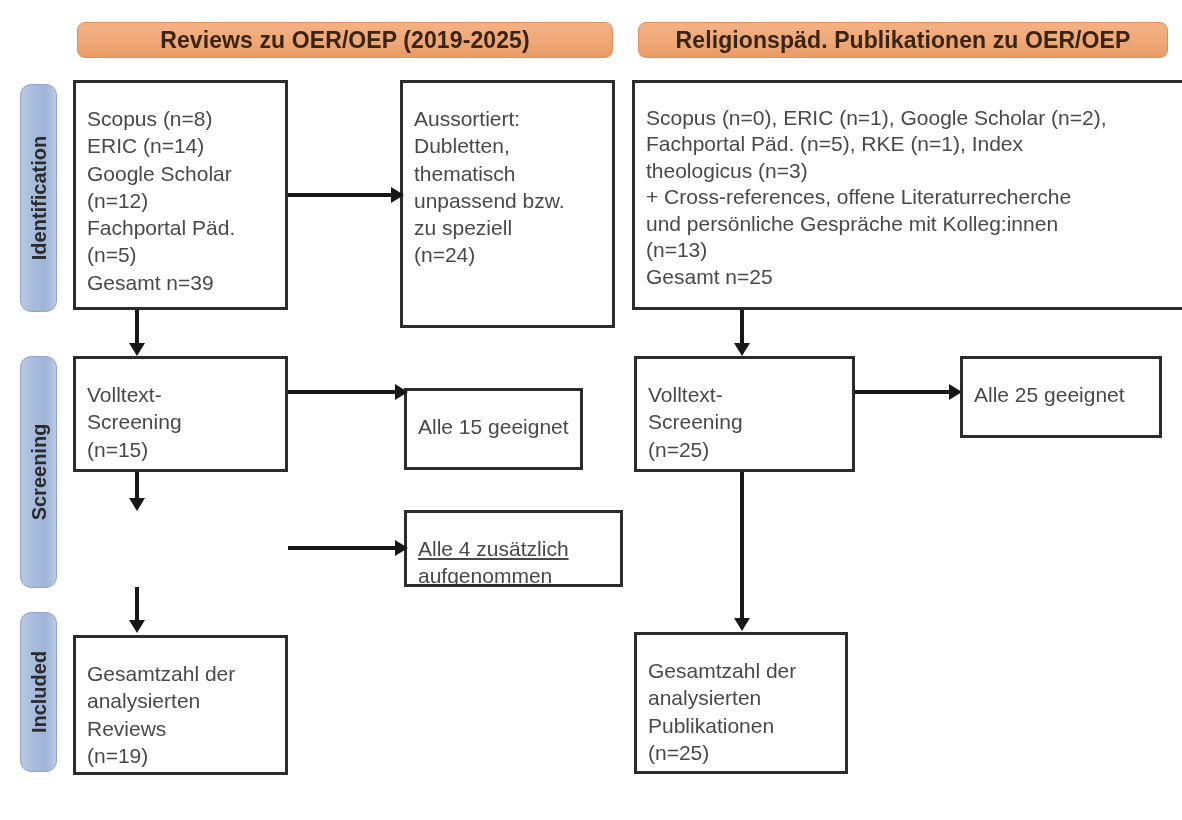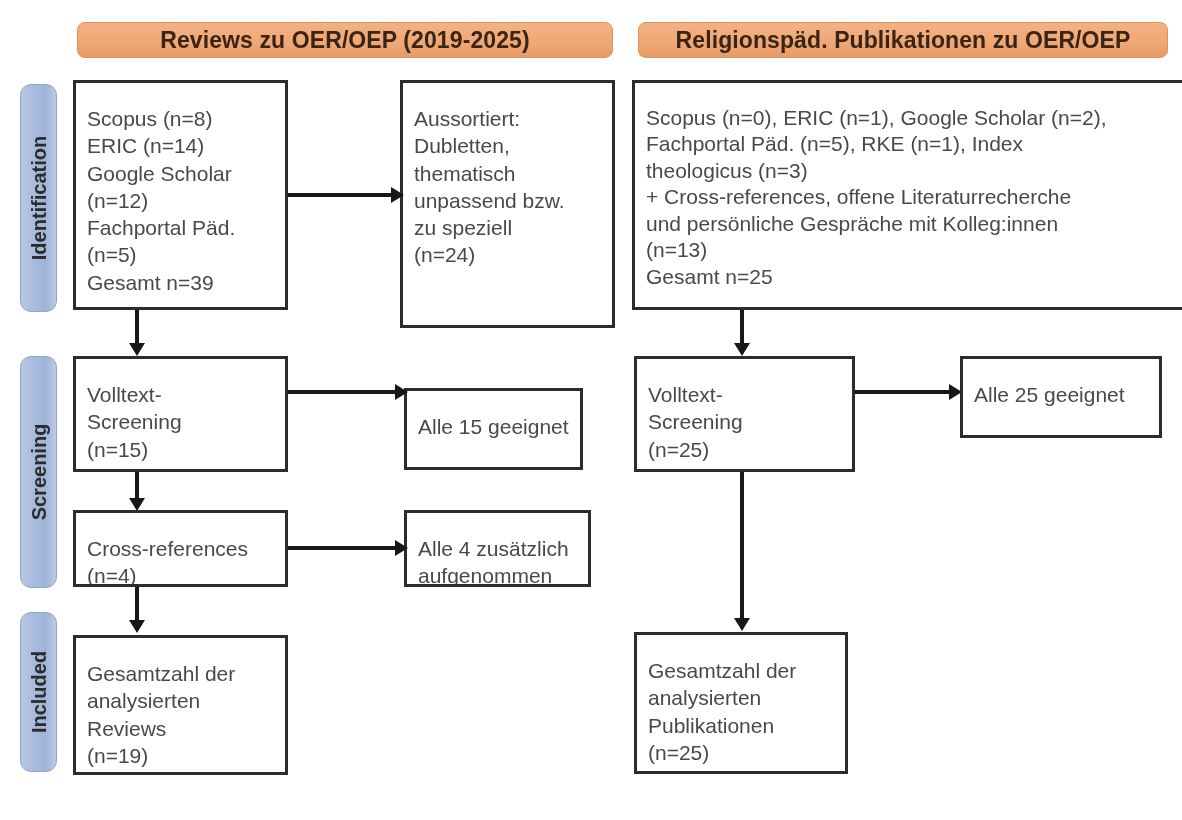--- a/index.html
+++ b/index.html
@@ -166,24 +166,22 @@
 
   <div class="conn-h" style="left:288px; top:390px; width:111px;"></div>
   <div class="arrow-right" style="left:395px; top:384px;"></div>
 
   <div class="conn-v" style="left:135px; top:472px; width:4px; height:30px;"></div>
   <div class="arrow-down" style="left:129px; top:498px;"></div>
 
   <div class="conn-h" style="left:855px; top:390px; width:98px;"></div>
   <div class="arrow-right" style="left:949px; top:384px;"></div>
 
-  <div class="box" style="left:73px; top:510px; width:215px; height:77px;">Cross-references
-(n=4)</div>
-
-  <div class="box" style="left:404px; top:510px; width:187px; height:77px;">Alle 4 zusätzlich
+
+  <div class="box" style="left:404px; top:510px; width:219px; height:77px;text-decoration:underline;">Alle 4 zusätzlich
 aufgenommen</div>
 
   <div class="conn-h" style="left:288px; top:546px; width:111px;"></div>
   <div class="arrow-right" style="left:395px; top:540px;"></div>
 
   <div class="conn-v" style="left:135px; top:587px; width:4px; height:37px;"></div>
   <div class="arrow-down" style="left:129px; top:620px;"></div>
 
   <div class="conn-v" style="left:740px; top:472px; width:4px; height:150px;"></div>
   <div class="arrow-down" style="left:734px; top:618px;"></div>

